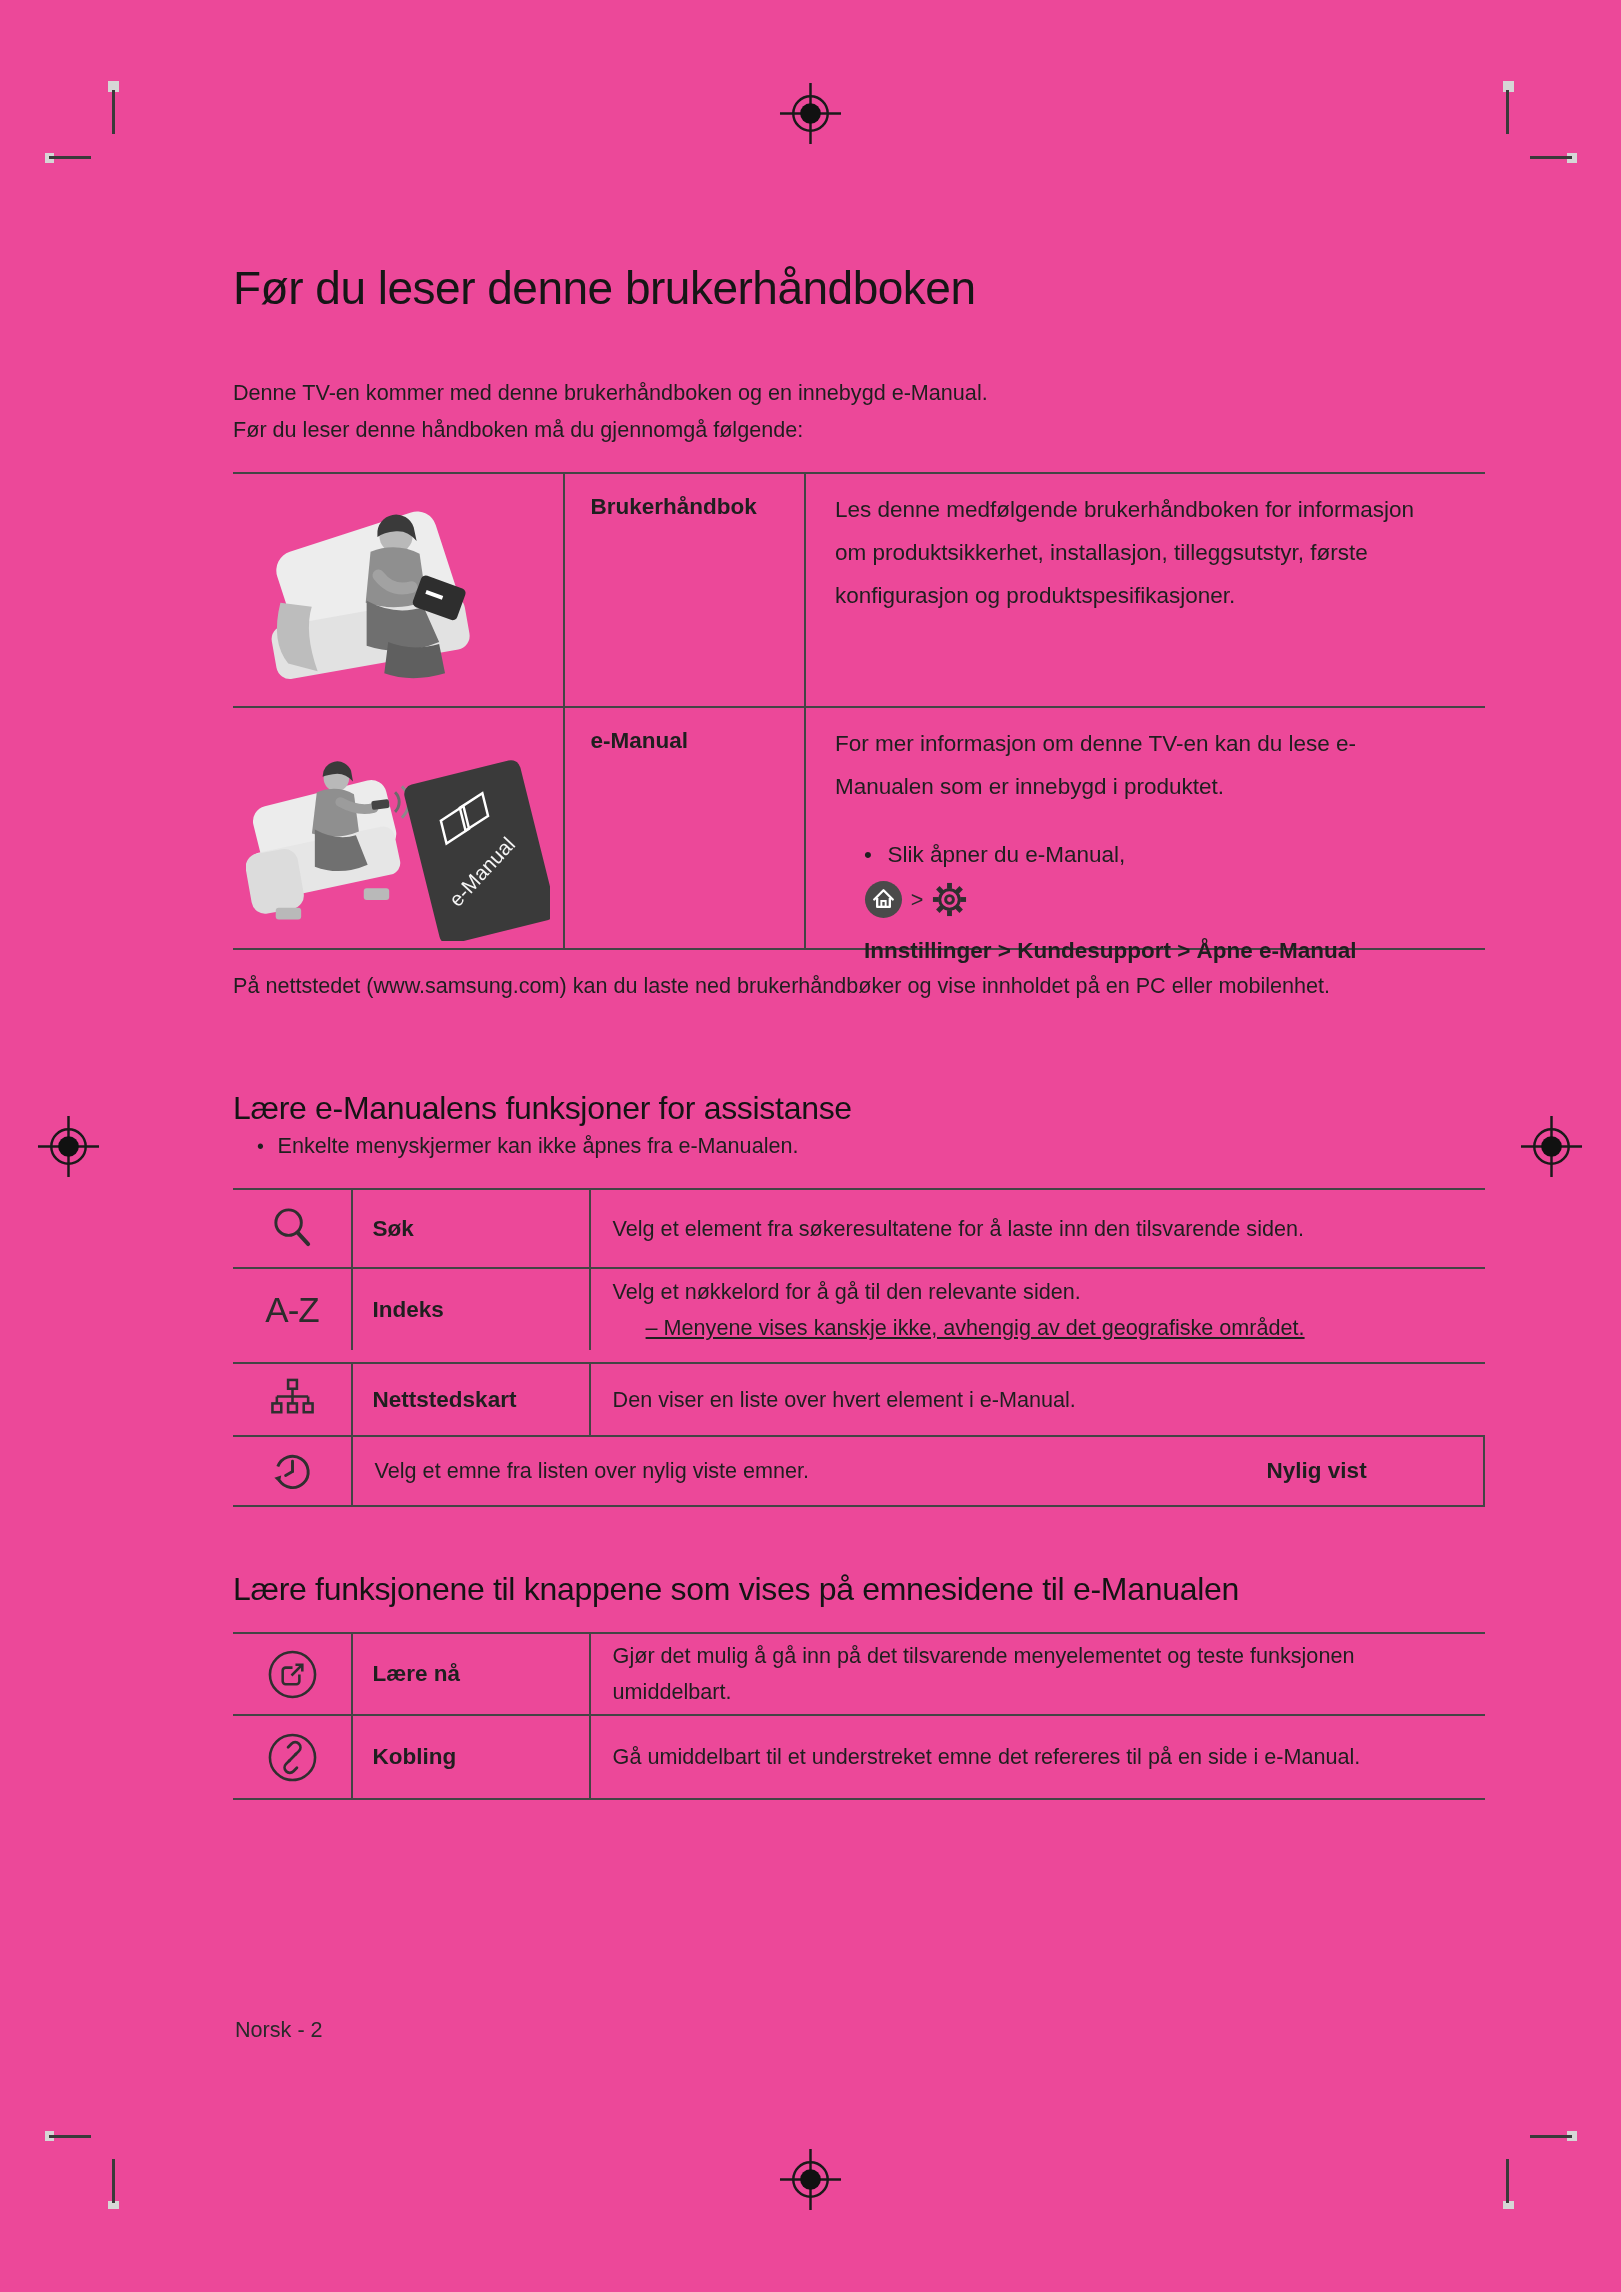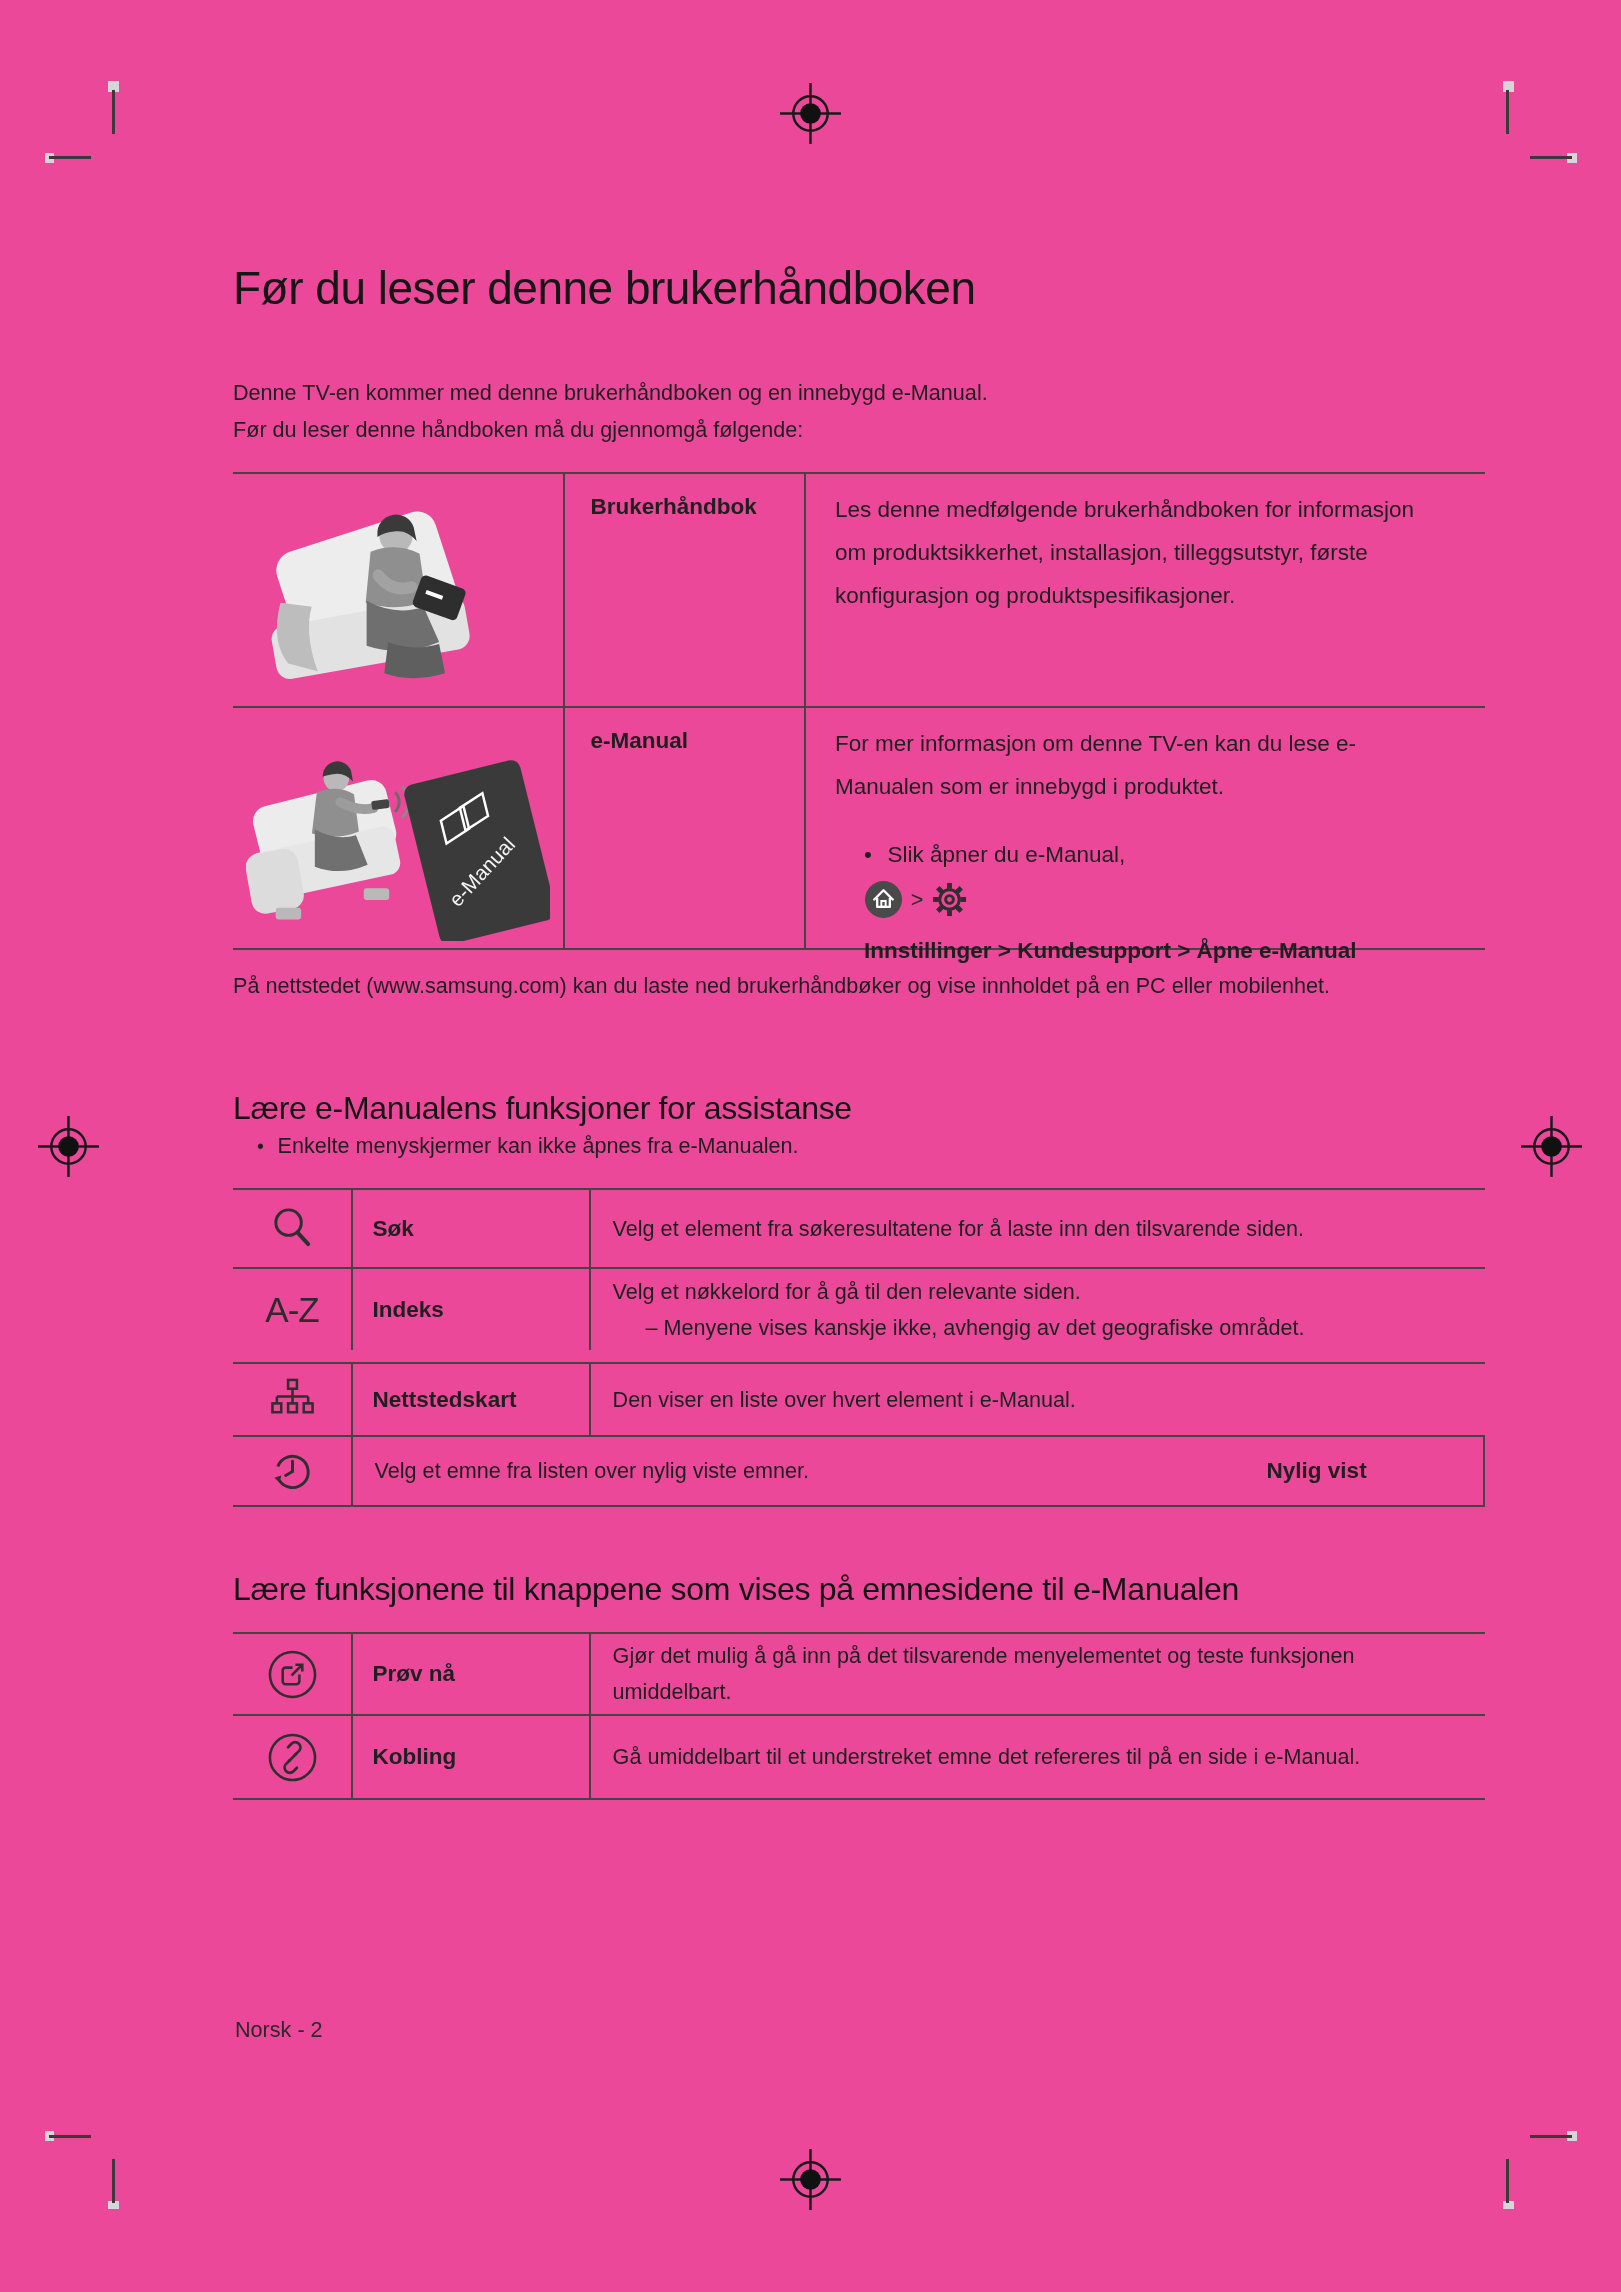--- a/index.html
+++ b/index.html
@@ -220,21 +220,21 @@
       <div class="cell c-label cdiv">Søk</div>
       <div class="cell c-desc">Velg et element fra søkeresultatene for å laste inn den tilsvarende siden.</div>
     </div>
     <div class="row rB">
       <div class="cell c-icon cdiv">
         <span class="az">A-Z</span>
       </div>
       <div class="cell c-label cdiv">Indeks</div>
       <div class="cell c-desc">
         <div>Velg et nøkkelord for å gå til den relevante siden.</div>
-        <div style="padding-left:33px;">– Menyene vises kanskje ikke, avhengig av det geografiske området.</div>
+        <div style="padding-left:33px;text-decoration:underline;">– Menyene vises kanskje ikke, avhengig av det geografiske området.</div>
       </div>
     </div>
     <div class="row rC">
       <div class="cell c-icon cdiv">
         <svg width="49" height="45" viewBox="0 0 50 46">
           <g fill="none" stroke="#2f2f2f" stroke-width="2.6">
             <rect x="20.5" y="3" width="9" height="9"></rect>
             <line x1="25" y1="12" x2="25" y2="20"></line>
             <line x1="9" y1="20" x2="41" y2="20"></line>
             <line x1="9" y1="20" x2="9" y2="27"></line>
@@ -268,21 +268,21 @@
   <div class="tbl ftbl tbl3">
     <div class="row rA">
       <div class="cell c-icon cdiv">
         <svg width="53" height="53" viewBox="0 0 54 54">
           <circle cx="27" cy="27" r="23" fill="none" stroke="#2f2f2f" stroke-width="2.6"></circle>
           <path d="M34 27 v7 a3 3 0 0 1 -3 3 H 20 a3 3 0 0 1 -3 -3 V 23 a3 3 0 0 1 3 -3 h 7" fill="none" stroke="#2f2f2f" stroke-width="2.6"></path>
           <line x1="26" y1="28" x2="36" y2="18" stroke="#2f2f2f" stroke-width="2.6"></line>
           <polyline points="30,17 37,17 37,24" fill="none" stroke="#2f2f2f" stroke-width="2.6"></polyline>
         </svg>
       </div>
-      <div class="cell c-label cdiv">Prøv nå</div>
+      <div class="cell c-label cdiv">Lære nå</div>
       <div class="cell c-desc">Gjør det mulig å gå inn på det tilsvarende menyelementet og teste funksjonen umiddelbart.</div>
     </div>
     <div class="row rB">
       <div class="cell c-icon cdiv">
         <svg width="53" height="53" viewBox="0 0 54 54">
           <circle cx="27" cy="27" r="23" fill="none" stroke="#2f2f2f" stroke-width="2.6"></circle>
           <g fill="none" stroke="#2f2f2f" stroke-width="2.8" stroke-linecap="round">
             <path d="M24 30 l-3.5 3.5 a5.3 5.3 0 0 0 7.5 7.5 l3.5 -3.5"></path>
             <path d="M30 24 l3.5 -3.5 a5.3 5.3 0 0 0 -7.5 -7.5 l-3.5 3.5"></path>
             <line x1="23.5" y1="30.5" x2="30.5" y2="23.5"></line>

